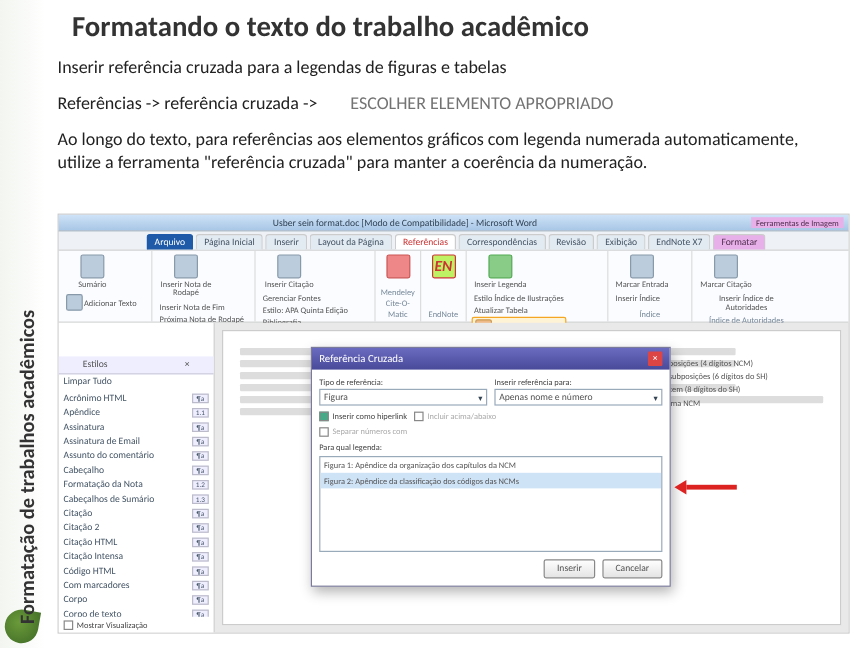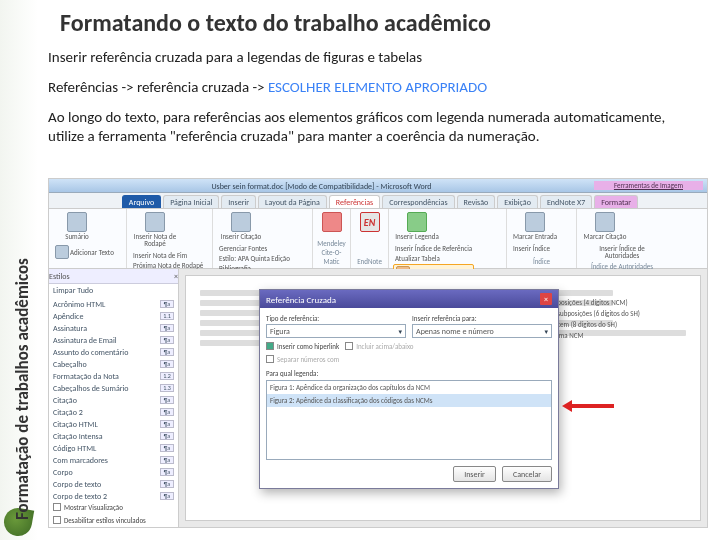--- a/index.html
+++ b/index.html
@@ -5,21 +5,21 @@
   * { box-sizing: border-box; margin: 0; padding: 0; }
   html, body { width: 720px; height: 540px; font-family: Calibri, Arial, sans-serif; background: #fff; overflow: hidden; }
   .slide { position: relative; width: 720px; height: 540px; }
   .title { position: absolute; top: 8px; left: 60px; font-size: 24px; font-weight: bold; color: #333; }
   .side-label { position: absolute; left: 12px; top: 520px; transform: rotate(-90deg); transform-origin: left top; font-size: 17px; font-weight: bold; color: #333; white-space: nowrap; }
   .side-bar { position: absolute; left: 0; top: 0; width: 38px; height: 540px; background: linear-gradient(to right, rgba(90,130,60,0.08), rgba(90,130,60,0)); }
   .leaf { position: absolute; left: 4px; bottom: 4px; width: 28px; height: 28px; background: radial-gradient(circle at 40% 40%, #6a9a3a, #3e6a25); border-radius: 50% 0 50% 50%; transform: rotate(10deg); }
   .text-block { position: absolute; left: 48px; }
   .sub1 { top: 48px; font-size: 15px; color: #222; }
   .sub2 { top: 78px; font-size: 15px; color: #222; }
-  .sub2 .em { color: #3b82f6; font-weight: 500; }
+  .sub2 .em { color: #737373; font-weight: 500; margin-left: 24px; }
   .para { top: 108px; font-size: 15px; color: #222; width: 650px; line-height: 1.25; }
   .shot { position: absolute; left: 48px; top: 178px; width: 660px; height: 350px; border: 1px solid #ccc; background: #f7f7f7; font-size: 9px; color: #555; }
   .sh-titlebar { height: 14px; background: linear-gradient(#cfe3f7,#a8c6e6); border-bottom:1px solid #9ab; display:flex; align-items:center; padding:0 4px; gap:4px;}
   .sh-titlebar .t { flex:1; text-align:center; color:#345; font-size:8px;}
   .sh-tabs { height: 16px; background:#eef2f6; border-bottom:1px solid #ccc; display:flex; align-items:flex-end; padding-left:4px; gap:2px;justify-content:center;}
   .sh-tab { padding:1px 6px; font-size:8px; color:#456; border:1px solid #ccc; border-bottom:none; background:#e3ebf2; border-radius:3px 3px 0 0;}
   .sh-tab.file { background:#1e5aa8; color:#fff; border-color:#1e5aa8;}
   .sh-tab.active { background:#fff; color:#c33; }
   .sh-tab.context { background:#e8b0e8; color:#503050;}
   .sh-ribbon { height: 60px; background:#fafcff; border-bottom:1px solid #ccc; display:flex; }
@@ -30,38 +30,38 @@
   .rbtn.small { width:auto; flex-direction:row; font-size:7px;}
   .ic { width:14px; height:14px; background:#bcd; border:1px solid #89a; border-radius:2px;}
   .ic.big { width:20px; height:20px;}
   .ic.red { background:#e88; border-color:#c55;}
   .ic.green { background:#8c8; border-color:#5a5;}
   .ic.orange { background:#eb8; border-color:#c95;}
   .rbtn span { font-size:7px; line-height:1; text-align:center;}
   .rbtn.hl { border:1px solid #f5a623; background:#fff3d6; border-radius:2px;}
   .sh-doc { position:relative; height: 258px; background:#e9e9e9; display:flex;}
   .styles-pane { width:130px; background:#fff; border-right:1px solid #ccc; display:flex; flex-direction:column;}
-  .styles-pane .hd { background:#eef; border-bottom:1px solid #ccd; font-size:8px; padding:2px 0; display:flex; justify-content:space-between;}
+  .styles-pane .hd { background:#eef; border-bottom:1px solid #ccd; font-size:8px; padding:2px 20px; display:flex; justify-content:space-between;margin-top:28px;}
   .styles-list { flex:1; overflow:hidden; padding:2px 0;}
   .style-item { display:flex; justify-content:space-between; align-items:center; padding:1px 4px; font-size:8px; color:#456;}
   .style-item .sw { width:14px; height:8px; background:#eef; border:1px solid #bbc;}
   .doc-page { flex:1; background:#fff; margin:6px; border:1px solid #ccc; position:relative; padding:10px 14px; font-size:8px; color:#555;}
   .doc-line { height:6px; background:#ddd; margin:4px 0; border-radius:1px;}
   .doc-line.short { width:60%; }
   .doc-line.med { width:85%; }
   .dialog { position:absolute; left:210px; top:20px; width:300px; background:#fff; border:1px solid #7a7a9a; box-shadow:2px 4px 10px rgba(0,0,0,0.3); font-size:8px;}
   .dlg-title { background:linear-gradient(#6a6ac0,#4a4a9a); color:#fff; padding:3px 6px; display:flex; justify-content:space-between; align-items:center; font-size:9px;}
   .dlg-title .x { width:12px; height:12px; background:#d44; color:#fff; display:flex; align-items:center; justify-content:center; border-radius:1px; font-size:8px;}
   .dlg-body { padding:6px;}
   .dlg-row { display:flex; gap:6px; margin-bottom:4px;}
   .dlg-col { flex:1; display:flex; flex-direction:column; gap:1px;}
   .dlg-col label { font-size:7px; color:#444;}
   .dd { border:1px solid #9ab; height:14px; background:#fff; display:flex; align-items:center; padding:0 3px; justify-content:space-between;}
   .dd .arr { font-size:7px; color:#345;}
-  .chk { display:flex; gap:3px; font-size:7px; color:#444;}
+  .chk { display:flex; align-items:center; gap:3px; font-size:7px; color:#444;}
   .chk .box { width:8px; height:8px; border:1px solid #888; background:#fff;}
   .listbox { border:1px solid #9ab; height:80px; background:#fff; margin-top:2px; overflow:hidden;}
   .listbox .li { padding:2px 3px; font-size:7px;}
   .listbox .li.sel { background:#cfe3f7;}
   .dlg-btns { display:flex; justify-content:flex-end; gap:6px; margin-top:6px;}
   .btn { border:1px solid #888; background:linear-gradient(#fefefe,#e4e4e4); padding:2px 10px; font-size:8px; border-radius:2px;}
   .callout-arrow { position:absolute; right:-56px; top:110px; width:52px; height:12px; display:flex; align-items:center;}
   .callout-arrow .bar { flex:1; height:4px; background:#d22;}
   .callout-arrow .head { width:0; height:0; border-top:6px solid transparent; border-bottom:6px solid transparent; border-right:10px solid #d22;}
   .doc-rt { position:absolute; right:14px; top:20px; width:140px; font-size:7px; color:#555;}
@@ -78,21 +78,21 @@
   <div class="title">Formatando o texto do trabalho acadêmico</div>
   <div class="text-block sub1">Inserir  referência cruzada para a legendas de figuras e tabelas</div>
   <div class="text-block sub2">
     <span>Referências -&gt; referência cruzada  -&gt; </span><span class="em">ESCOLHER ELEMENTO APROPRIADO</span>
   </div>
   <div class="text-block para">Ao longo do texto, para referências aos elementos gráficos com legenda numerada automaticamente, utilize a ferramenta "referência cruzada" para manter a coerência da numeração.</div>
 
   <div class="shot">
     <div class="sh-titlebar">
       <span class="t">Usber sein format.doc [Modo de Compatibilidade] - Microsoft Word</span>
-      <span style="background:#e8b0e8;color:#503050;padding:0 20px;font-size:7px;text-decoration:underline;">Ferramentas de Imagem</span>
+      <span style="background:#e8b0e8;color:#503050;padding:0 4px;font-size:7px;">Ferramentas de Imagem</span>
     </div>
     <div class="sh-tabs">
       <div class="sh-tab file">Arquivo</div>
       <div class="sh-tab">Página Inicial</div>
       <div class="sh-tab">Inserir</div>
       <div class="sh-tab">Layout da Página</div>
       <div class="sh-tab active">Referências</div>
       <div class="sh-tab">Correspondências</div>
       <div class="sh-tab">Revisão</div>
       <div class="sh-tab">Exibição</div>
@@ -163,34 +163,34 @@
         <div class="row">
             <div class="rbtn">
               <div class="ic big red"></div>
             </div>
           </div>
         <div class="lbl">Mendeley Cite-O-Matic</div>
       </div>
       <div class="rgrp" style="width:38px">
         <div class="row">
             <div class="rbtn">
-              <div class="ic big" style="background:#e5e5e5;border-color:#c33;color:#c33;display:flex;align-items:center;justify-content:center;font-weight:bold;font-size:10px;font-style:italic;">EN</div>
+              <div class="ic big" style="background:#bef264;border-color:#c33;color:#c33;display:flex;align-items:center;justify-content:center;font-weight:bold;font-size:13px;font-style:italic;">EN</div>
             </div>
           </div>
         <div class="lbl">EndNote</div>
       </div>
       <div class="rgrp" style="width:118px">
         <div class="row">
           <div class="rbtn">
               <div class="ic big green"></div>
               <span>Inserir Legenda</span>
             </div>
           <div style="display:flex;flex-direction:column;gap:1px;">
             <div class="rbtn small">
-                <span>Inserir Índice de Referência</span>
+                <span>Estilo Índice de Ilustrações</span>
               </div>
             <div class="rbtn small">
                 <span>Atualizar Tabela</span>
               </div>
             <div class="rbtn small hl">
                 <div class="ic orange"></div>
                 <span>Referência Cruzada</span>
               </div>
           </div>
         </div>
@@ -301,24 +301,20 @@
               <span class="sw" style="font-size: 6px; display: flex; align-items: center; justify-content: center;">¶a</span>
             </div>
             <div class="style-item">
               <span>Corpo de texto 2</span>
               <span class="sw" style="font-size: 6px; display: flex; align-items: center; justify-content: center;">¶a</span>
             </div>
           </div>
         <div class="chk" style="padding:2px 4px">
             <div class="box"></div>
             <span>Mostrar Visualização</span>
-          </div>
-        <div class="chk" style="padding:2px 4px">
-            <div class="box"></div>
-            <span>Desabilitar estilos vinculados</span>
           </div>
       </div>
 
       <div class="doc-page">
         <div class="doc-line med"></div>
           <div class="doc-line med"></div>
           <div class="doc-line short"></div>
         <div class="doc-line med"></div>
           <div class="doc-line"></div>
           <div class="doc-line short"></div>

